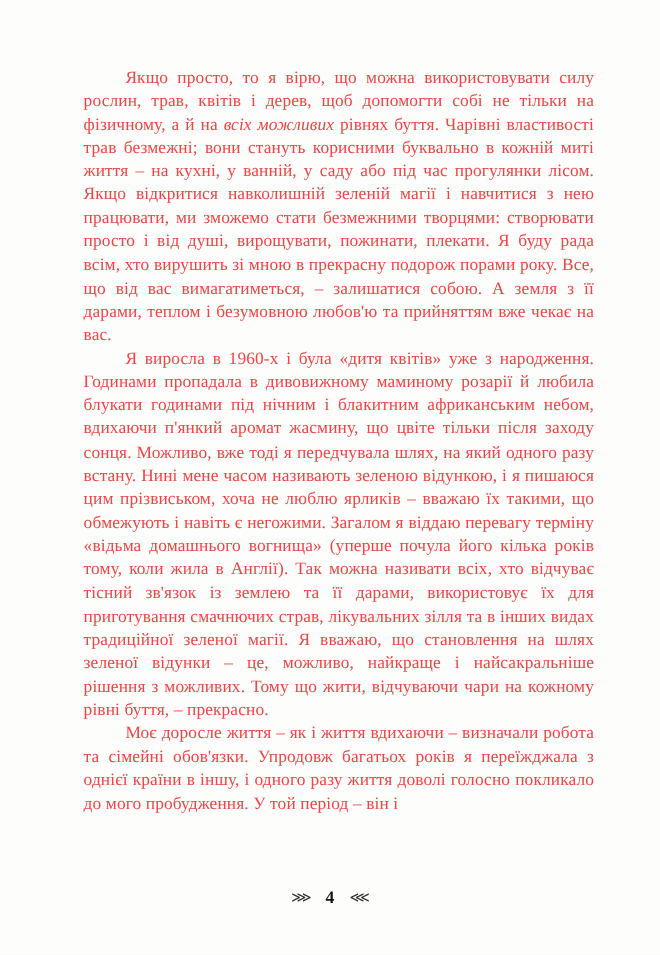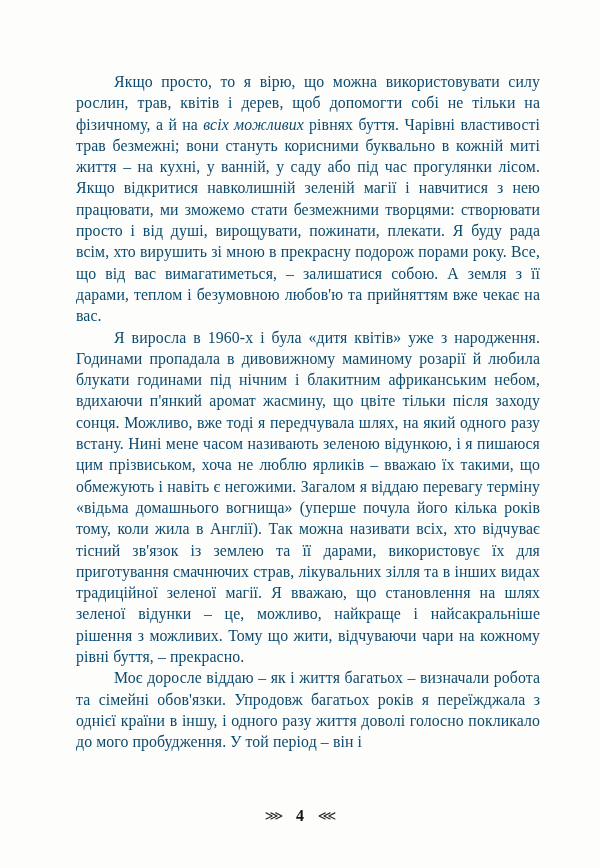--- a/index.html
+++ b/index.html
@@ -13,23 +13,23 @@
   .page {
     position: relative;
     width: 600px;
     height: 868px;
     background: #fdfdfc;
     overflow: hidden;
   }
   .text-block {
     position: absolute;
     left: 76px;
-    top: 71px;
+    top: 60px;
     width: 464px;
-    color: #0c4a6e;
+    color: #ef4444;
     font-size: 15.8px;
     line-height: 21.3px;
     text-align: justify;
     letter-spacing: 0.1px;
   }
   .para {
     margin: 0;
     padding: 0;
     text-indent: 38px;
   }
@@ -64,21 +64,21 @@
 <body>
 
 <div class="page">
 
   <div class="text-block">
 
     <p class="para"><span>Якщо просто, то я вірю, що можна використовувати силу рослин, трав, квітів і дерев, щоб допомогти собі не тільки на фізичному, а й на </span><em>всіх можливих</em><span> рівнях буття. Чарівні властивості трав безмежні; вони стануть корисними буквально в кожній миті життя – на кухні, у ванній, у саду або під час прогулянки лісом. Якщо відкритися навколишній зеленій магії і навчитися з нею працювати, ми зможемо стати безмежними творцями: створювати просто і від душі, вирощувати, пожинати, плекати. Я буду рада всім, хто вирушить зі мною в прекрасну подорож порами року. Все, що від вас вимагатиметься, – залишатися собою. А земля з її дарами, теплом і безумовною любов'ю та прийняттям вже чекає на вас.</span></p>
 
     <p class="para">Я виросла в 1960-х і була «дитя квітів» уже з народження. Годинами пропадала в дивовижному маминому розарії й любила блукати годинами під нічним і блакитним африканським небом, вдихаючи п'янкий аромат жасмину, що цвіте тільки після заходу сонця. Можливо, вже тоді я передчувала шлях, на який одного разу встану. Нині мене часом називають зеленою відункою, і я пишаюся цим прізвиськом, хоча не люблю ярликів – вважаю їх такими, що обмежують і навіть є негожими. Загалом я віддаю перевагу терміну «відьма домашнього вогнища» (уперше почула його кілька років тому, коли жила в Англії). Так можна називати всіх, хто відчуває тісний зв'язок із землею та її дарами, використовує їх для приготування смачнючих страв, лікувальних зілля та в інших видах традиційної зеленої магії. Я вважаю, що становлення на шлях зеленої відунки – це, можливо, найкраще і найсакральніше рішення з можливих. Тому що жити, відчуваючи чари на кожному рівні буття, – прекрасно.</p>
 
-    <p class="para">Моє доросле віддаю – як і життя багатьох – визначали робота та сімейні обов'язки. Упродовж багатьох років я переїжджала з однієї країни в іншу, і одного разу життя доволі голосно покликало до мого пробудження. У той період – він і</p>
+    <p class="para">Моє доросле життя – як і життя вдихаючи – визначали робота та сімейні обов'язки. Упродовж багатьох років я переїжджала з однієї країни в іншу, і одного разу життя доволі голосно покликало до мого пробудження. У той період – він і</p>
 
   </div>
 
   <div class="footer">
     <span class="orn">⋙</span>
     <span class="pagenum">4</span>
     <span class="orn">⋘</span>
   </div>
 
 </div>

